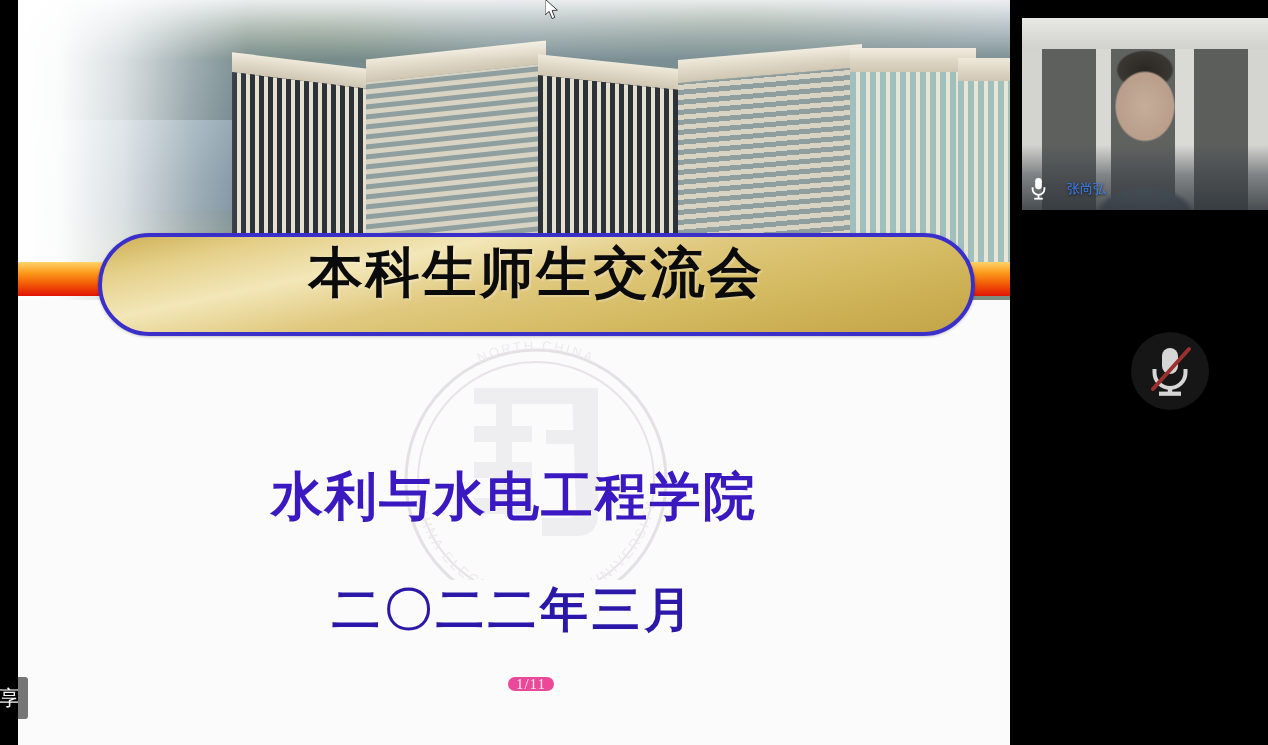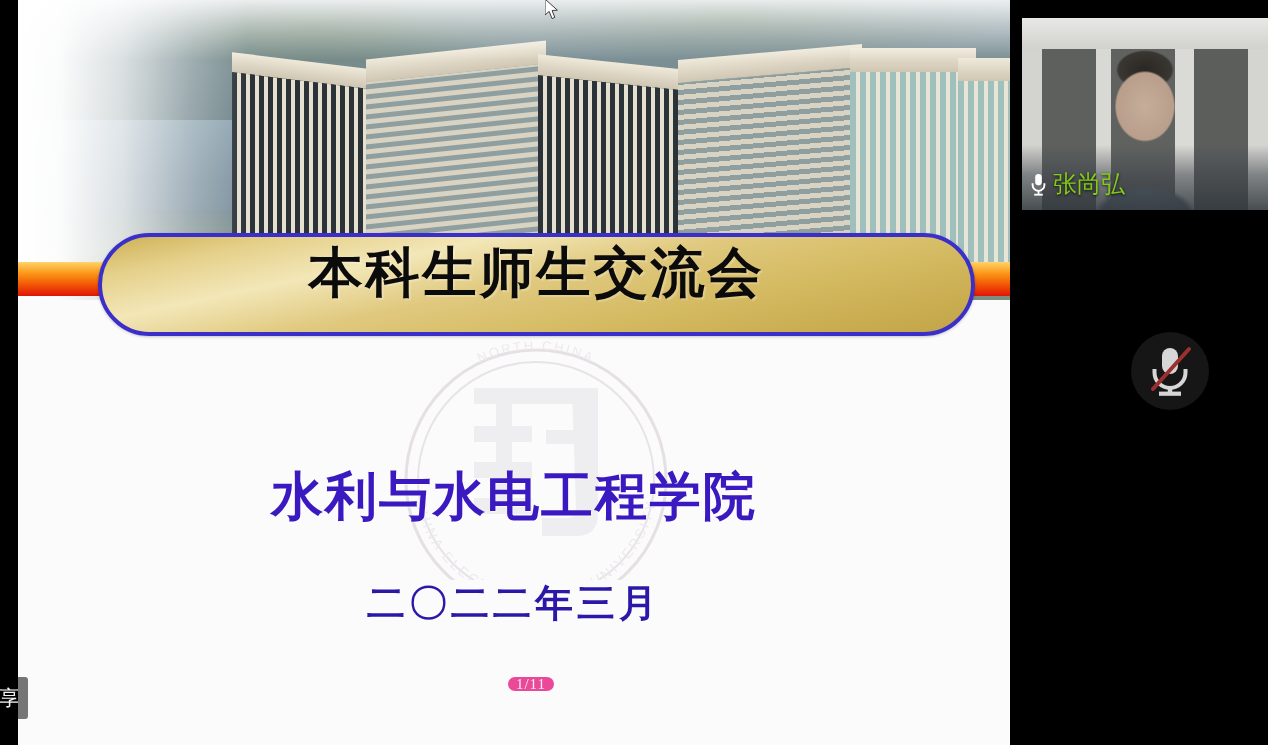--- a/index.html
+++ b/index.html
@@ -147,21 +147,21 @@
     text-align:center;
     font-family:"DejaVu Sans","Liberation Sans",sans-serif;
     font-size:52px; font-weight:700; color:#3a19c0;
     letter-spacing:2px;
     text-shadow:1px 1px 0 rgba(255,255,255,.5);
   }
   .datetext{
     position:absolute; left:0; top:578px; width:992px; z-index:22;
     text-align:center;
     font-family:"DejaVu Sans","Liberation Sans",sans-serif;
-    font-size:38px; font-weight:700; color:#2b18a8;
+    font-size:48px; font-weight:700; color:#2b18a8;
     letter-spacing:4px;
   }
 
   
   .page-pill{
     position:absolute; left:null; z-index:25;
     top:677px; left:490px; width:46px; height:14px;
     background:#ec4899; border-radius:15px;
     color:#f2f2f2; font-size:15px; letter-spacing:1px;
     display:flex; align-items:center; justify-content:center;
@@ -200,22 +200,22 @@
   .video-img:before{
     content:""; position:absolute; left:0; top:0; width:100%; height:16%;
     background:linear-gradient(180deg,#e4e4df 0%,#cdcdc8 100%);
   }
   .video-img:after{
     content:""; position:absolute; left:0; bottom:0; width:100%; height:34%;
     background:linear-gradient(180deg,rgba(40,46,52,0) 0%,rgba(58,66,74,.55) 45%,rgba(46,54,62,.85) 100%);
   }
   .video-overlay-name{
     position:absolute; left:8px; bottom:10px; z-index:3;
-    display:flex; align-items:center; gap:6px;
-    color:#84cc16; font-size:24px;
+    display:flex; align-items:center; gap:20px;
+    color:#3b82f6; font-size:13px;
     font-family:"DejaVu Sans","Liberation Sans",sans-serif;
     text-shadow:0 1px 3px rgba(0,0,0,.85);
   }
   .mic-small{ width:17px; height:23px; flex:0 0 auto; }
 
   .mute-badge{
     position:absolute; left:1131px; top:332px; width:78px; height:78px;
     border-radius:50%; background:#161616; z-index:32;
     display:flex; align-items:center; justify-content:center;
   }

